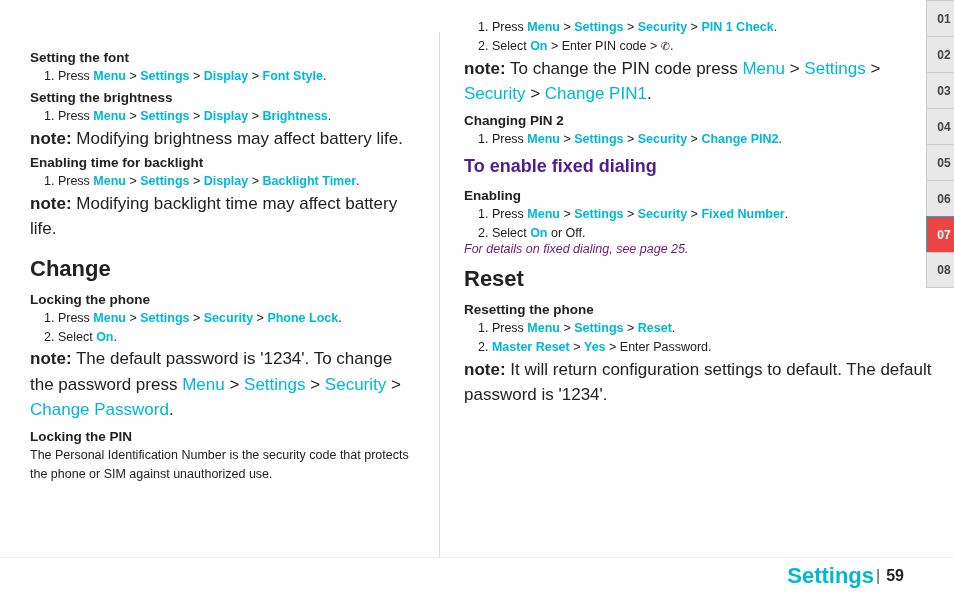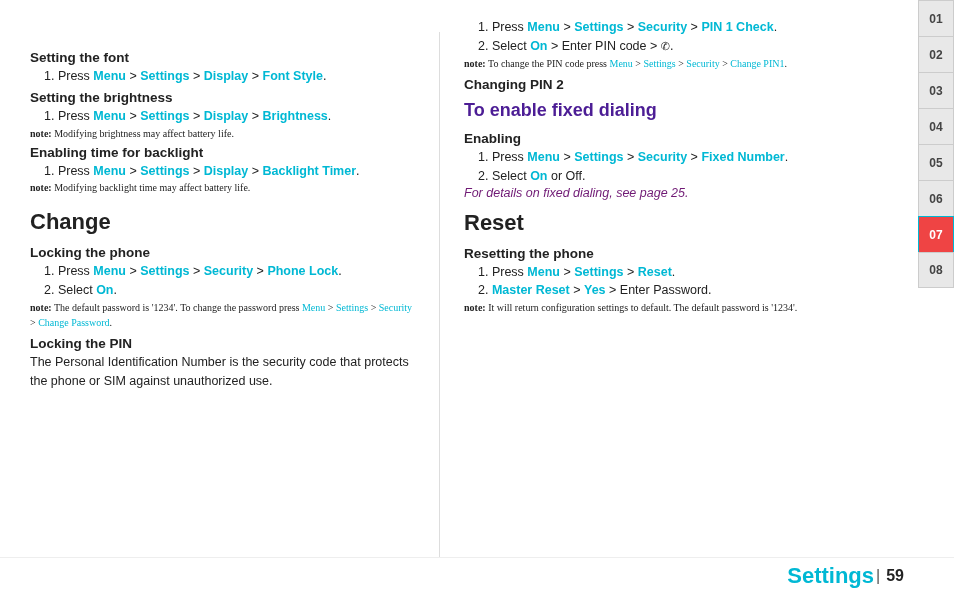--- a/index.html
+++ b/index.html
@@ -33,21 +33,21 @@
       flex: 1;
       padding: 18px 20px 10px 24px;
       position: relative;
     }
 
     
     .sidebar-tabs {
       position: absolute;
       right: 0;
       top: 0;
-      width: 36px;
+      width: 28px;
       display: flex;
       flex-direction: column;
       margin-left: 40px;
     }
 
     .sidebar-tab {
       width: 36px;
       height: 36px;
       background: #e8e8e8;
       border: 1px solid #ccc;
@@ -84,24 +84,23 @@
       margin-top: 0;
     }
 
     .body-text {
       font-size: 12.5px;
       color: #222;
       line-height: 1.5;
     }
 
     .note-text {
-      font-size: 10px;
+      font-size: 17px;
       color: #222;
       line-height: 1.5;
-      font-family: Liberation Serif, serif;
     }
 
     .note-label {
       font-weight: bold;
     }
 
     .link {
       color: #00b8d4;
       text-decoration: none;
     }
@@ -238,20 +237,23 @@
       <span>1. Press </span><span class="link-bold">Menu</span><span> &gt; </span><span class="link-bold">Settings</span><span> &gt; </span><span class="link-bold">Security</span><span> &gt; </span><span class="link-bold">PIN 1 Check</span><span>.</span>
     </p>
     <p class="body-text indent">
       <span>2. Select </span><span class="link-bold">On</span><span> &gt; Enter PIN code &gt; </span><span style="font-size:11px;">✆</span><span>.</span>
     </p>
     <p class="note-text">
       <span class="note-label">note:</span><span> To change the PIN code press </span><span class="link">Menu</span><span> &gt; </span><span class="link">Settings</span><span> &gt; </span><span class="link">Security</span><span> &gt; </span><span class="link">Change PIN1</span><span>.</span>
     </p>
 
     <p class="section-heading mt6">Changing PIN 2</p>
+    <p class="body-text indent">
+      <span>1. Press </span><span class="link-bold">Menu</span><span> &gt; </span><span class="link-bold">Settings</span><span> &gt; </span><span class="link-bold">Security</span><span> &gt; </span><span class="link-bold">Change PIN2</span><span>.</span>
+    </p>
 
     <p class="big-heading">To enable fixed dialing</p>
 
     <p class="section-heading">Enabling</p>
     <p class="body-text indent">
       <span>1. Press </span><span class="link-bold">Menu</span><span> &gt; </span><span class="link-bold">Settings</span><span> &gt; </span><span class="link-bold">Security</span><span> &gt; </span><span class="link-bold">Fixed Number</span><span>.</span>
     </p>
     <p class="body-text indent">
       <span>2. Select </span><span class="link-bold">On</span><span> or </span><span>Off</span><span>.</span>
     </p>

